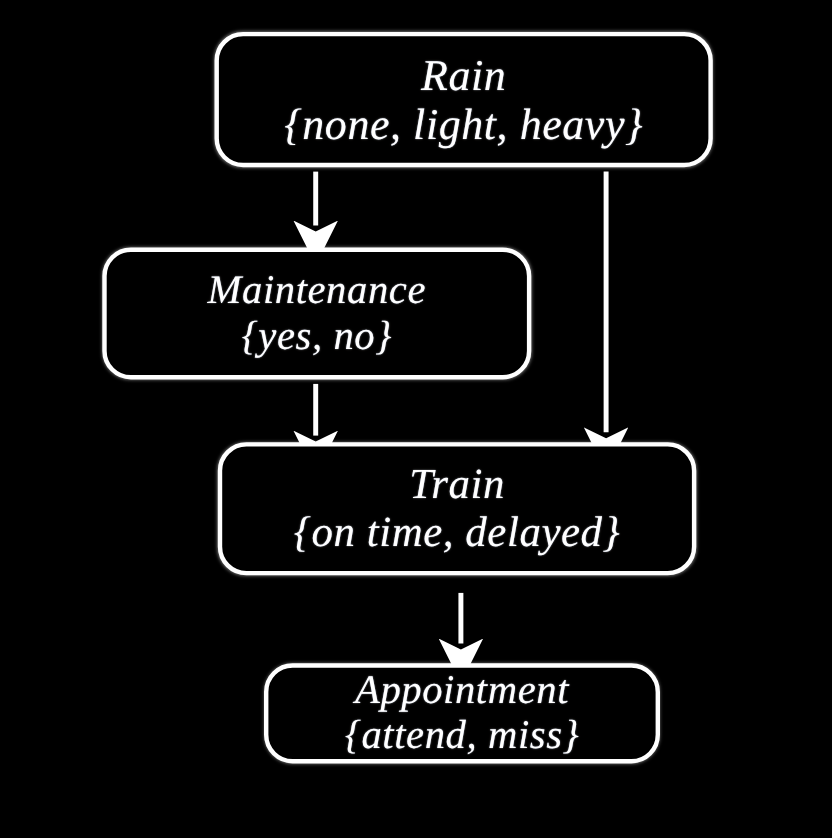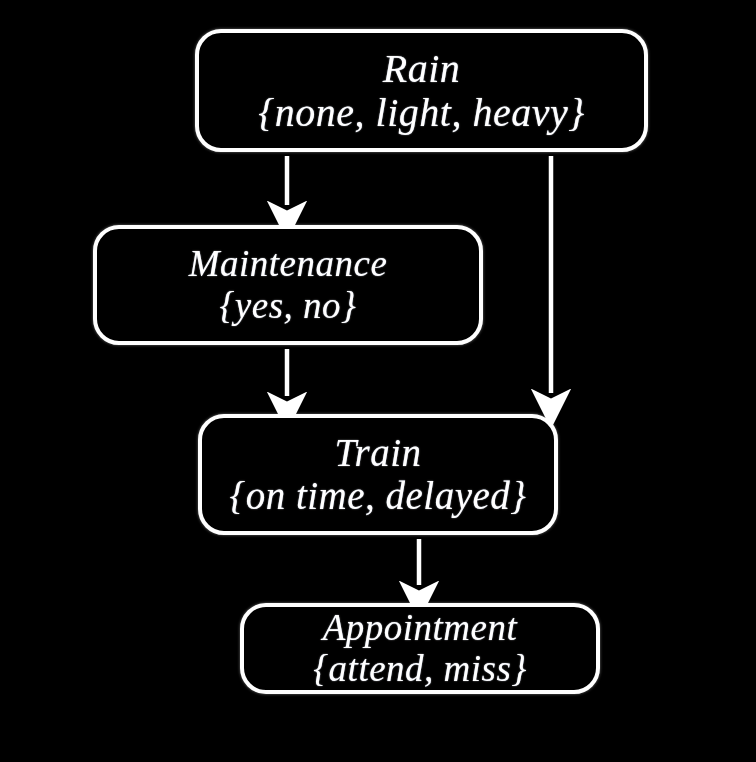--- a/index.html
+++ b/index.html
@@ -52,21 +52,21 @@
   .node-states {
     font-style: italic;
     font-weight: 400;
     letter-spacing: 0.5px;
     line-height: 1.04;
     text-shadow: 0 0 1px rgba(180,205,255,0.65), 0 0 2px rgba(255,235,210,0.35);
   }
   
   #node-rain        { left: 195px; top: 29px;  width: 453px; height: 123px; }
   #node-maintenance { left: 93px;  top: 225px; width: 390px; height: 120px; }
-  #node-train       { left: 198px; top: 414px; width: 360px; height: 121px; }
+  #node-train       { left: 198px; top: 402px; width: 435px; height: 121px; }
   #node-appointment { left: 240px; top: 603px; width: 360px; height: 91px; }
 
   #node-rain .node-name        { font-size: 40px; margin-bottom: 2px; }
   #node-rain .node-states      { font-size: 40px; }
   #node-maintenance .node-name   { font-size: 37px; margin-bottom: 3px; }
   #node-maintenance .node-states { font-size: 37px; }
   #node-train .node-name       { font-size: 39px; margin-bottom: 2px; }
   #node-train .node-states     { font-size: 39px; font-style: italic; }
   #node-appointment .node-name   { font-size: 37px; margin-bottom: 3px; }
   #node-appointment .node-states { font-size: 37px; text-align: center; }

